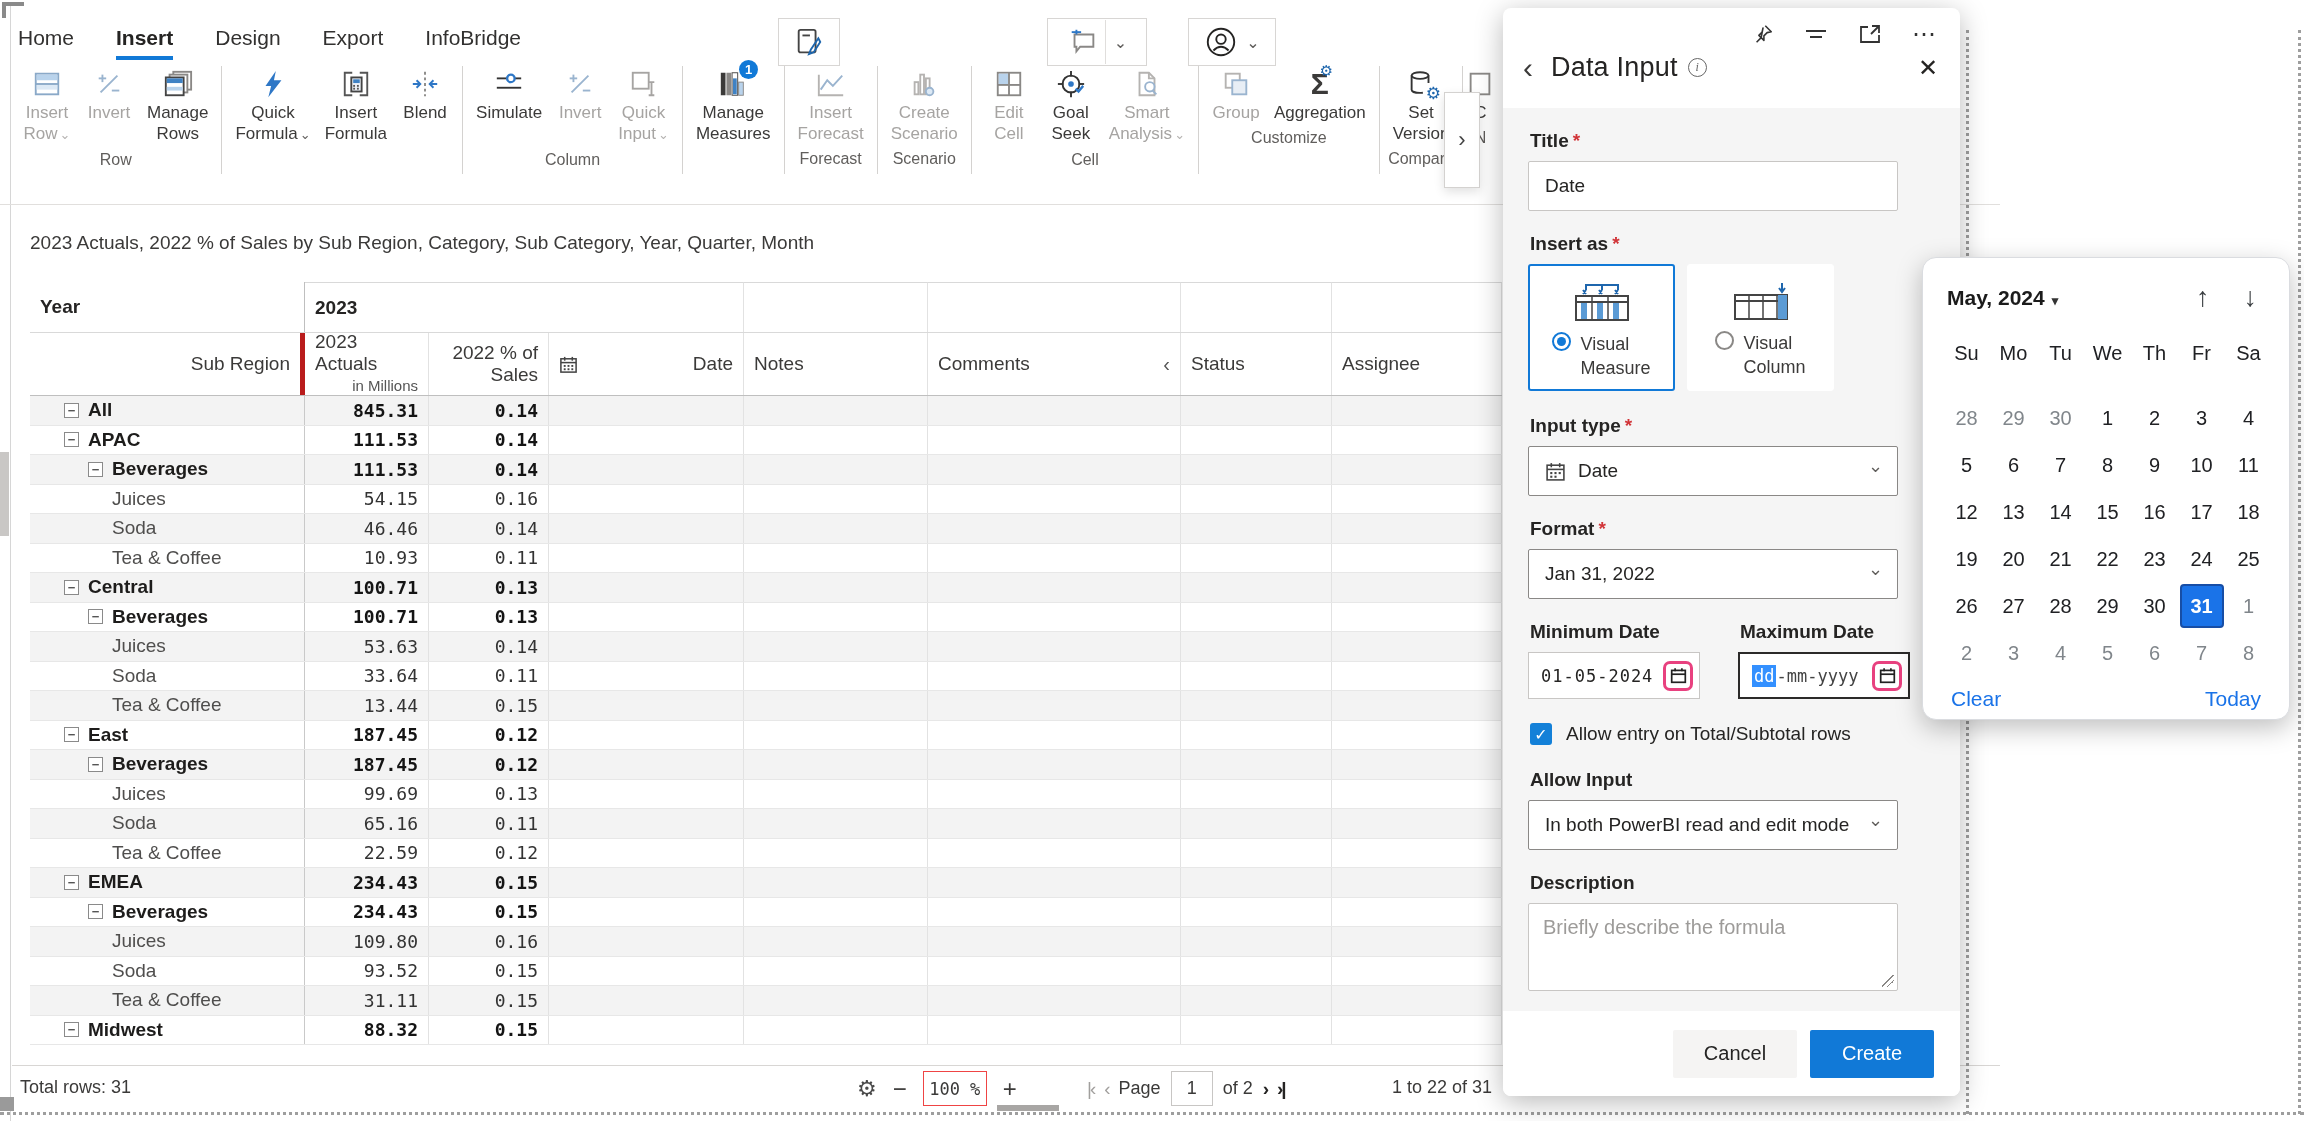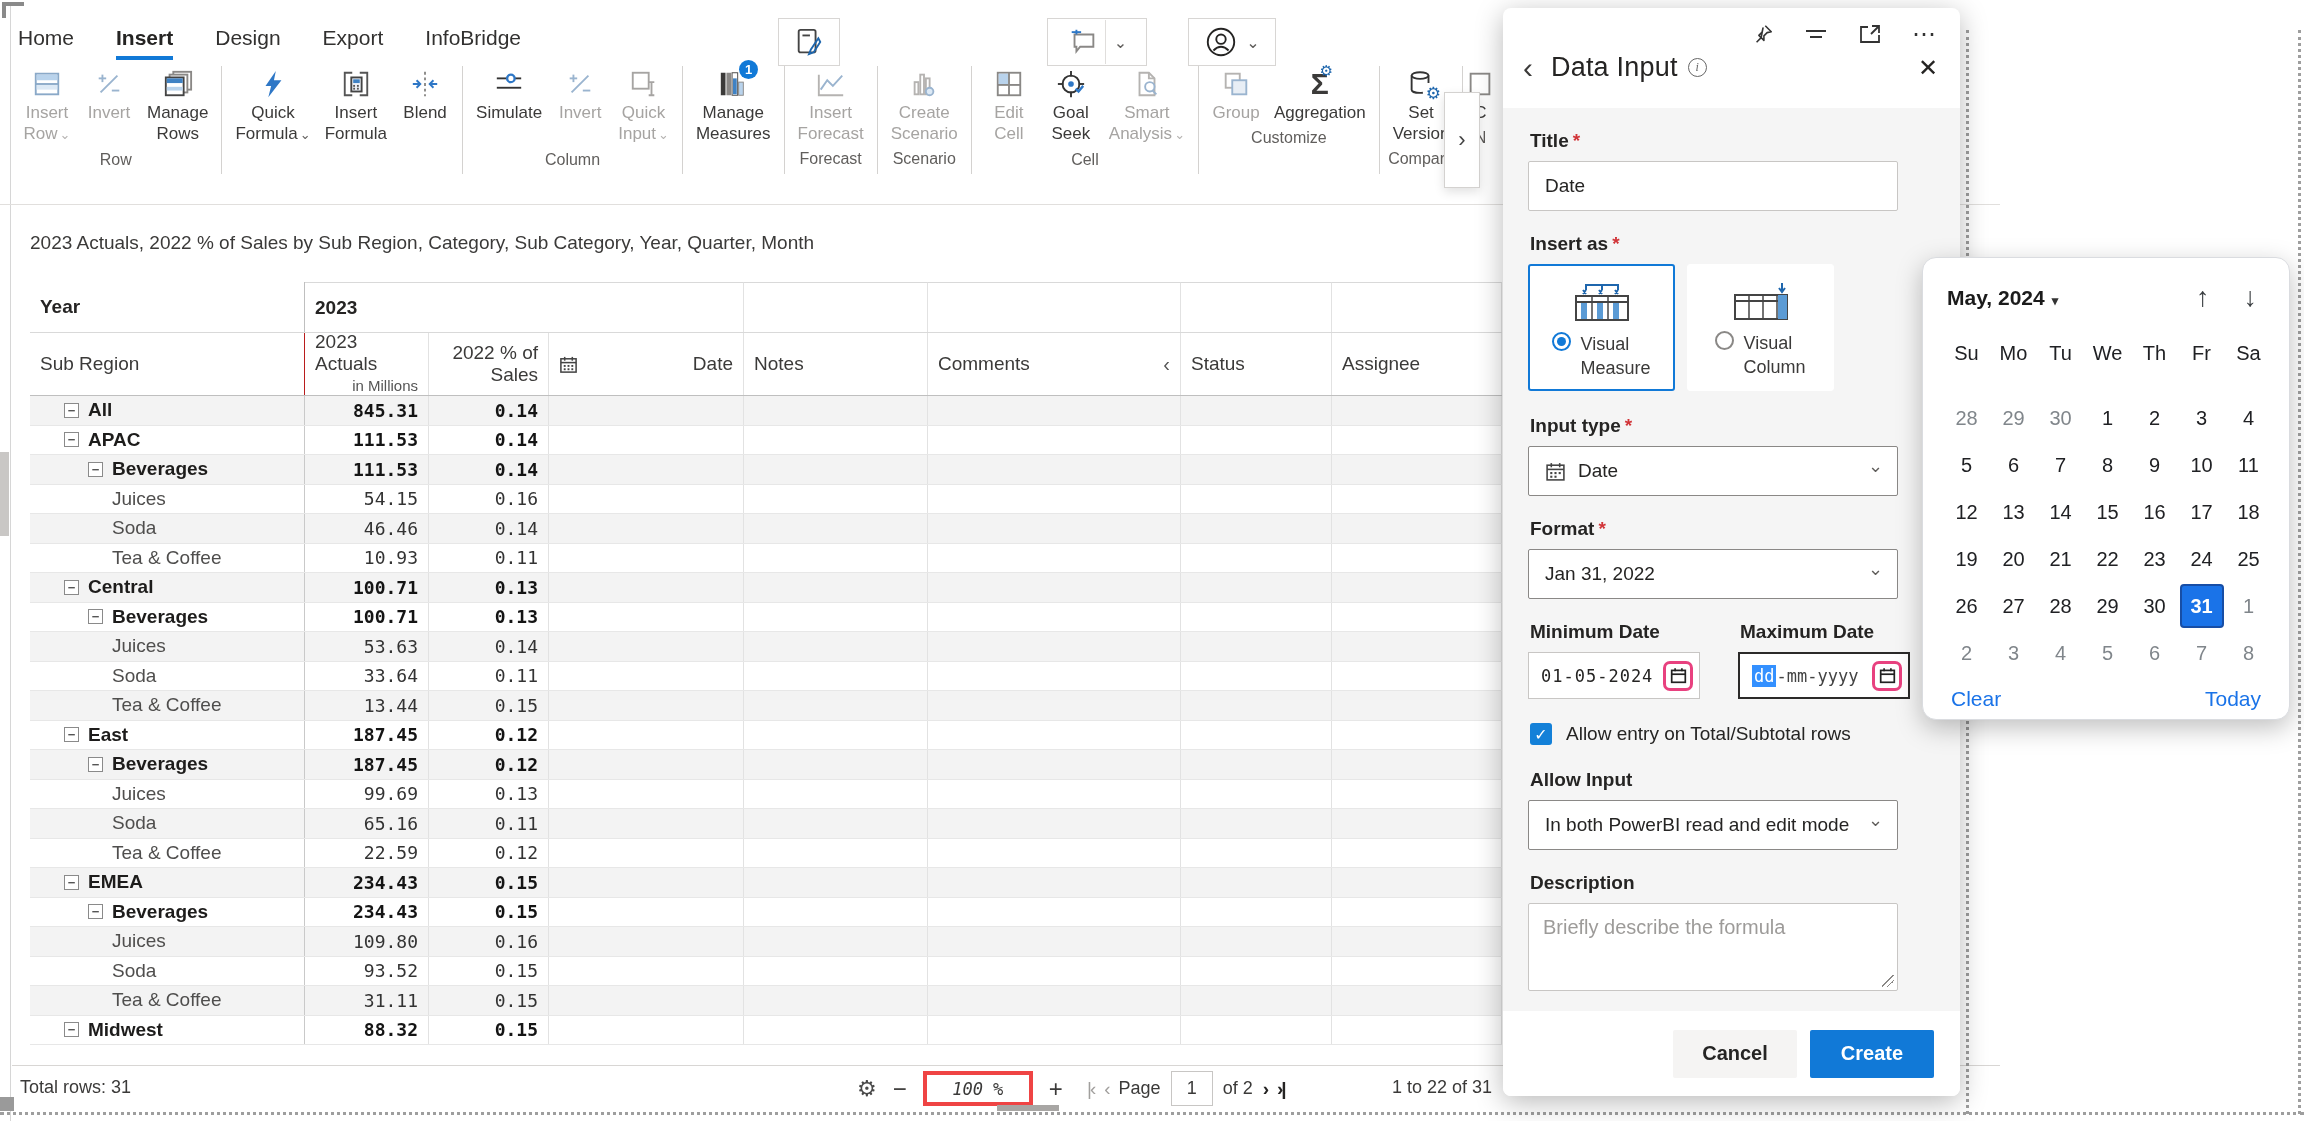--- a/index.html
+++ b/index.html
@@ -50,21 +50,21 @@
   .hrow1, .hrow2, .drow { display:flex; }
   .hrow1 { height:50px; }
   .hrow2 { height:64px; border-top:1px solid #d9d9d9; border-bottom:1px solid #bfbfbf; }
   .c { flex:none; display:flex; align-items:center; overflow:hidden; border-right:1px solid #e2e2e2; padding:0 10px; }
   .c0{ width:275px; } .c1{ width:124px; justify-content:flex-end; } .c2{ width:120px; justify-content:flex-end; }
   .c3{ width:195px; justify-content:flex-end; } .c4{ width:184px; } .c5{ width:253px; } .c6{ width:151px; } .c7{ width:170px; }
   .hrow1 .c { border-right:1px solid #e2e2e2; font-weight:bold; color:#252423; font-size:19px; }
   .hrow1 .c0 { border-right:1px solid #bfbfbf; }
   .hrow1 .cg { border-top:1px solid #d9d9d9; }
   .hrow2 .c { font-size:19px; color:#3b3a39; }
-  .hrow2 .c0 { justify-content:flex-start; border-right:1px solid #b91c1c; }
+  .hrow2 .c0 { justify-content:flex-end; border-right:5px solid #b91c1c; }
   .two-line { display:flex; flex-direction:column; align-items:flex-end; line-height:22px; }
   .two-line .sub { font-size:15px; color:#555; }
   .hdr-cal { margin-right:auto; display:flex; align-items:center; }
   .hdr-chev { margin-left:auto; color:#555; font-size:20px; }
   .drow { height:29.5px; border-bottom:1px solid #e7e7e7; font-size:19px; color:#4f4e4d; }
   .drow:nth-child(odd) { background:#f3f3f3; }
   .drow .c0 { border-right:1px solid #c9c9c9; position:relative; }
   .drow .num { font-family:"DejaVu Sans Mono", monospace; font-size:18px; color:#333; }
   .drow.bold { color:#1d1c1b; font-weight:bold; }
   .drow.bold .num { color:#141414; font-weight:bold; }
@@ -75,22 +75,22 @@
     font-size:13px; line-height:13px; text-align:center; margin-right:9px; flex:none; }
   .toggle.show { display:inline-block; }
 
   .left-scroll { position:absolute; left:0; top:452px; width:9px; height:84px; background:#c9c7c5; }
 
   
   .statusbar { position:absolute; left:12px; top:1065px; width:1988px; height:45px; background:#fff;
     border-top:1px solid #d8d6d4; font-size:18px; color:#3b3a39; }
   .sb-total { position:absolute; left:8px; top:11px; }
   .sb-zoom { position:absolute; left:845px; top:5px; display:flex; align-items:center; gap:16px; }
-  .zoom-box { width:110px; height:35px; border:4px solid #ef4444; display:flex; align-items:center; justify-content:center;
-    font-family:"DejaVu Sans Mono", monospace; font-size:17px;font-style:italic; }
+  .zoom-box { width:64px; height:35px; border:1px solid #ef4444; display:flex; align-items:center; justify-content:center;
+    font-family:"DejaVu Sans Mono", monospace; font-size:17px; }
   .sb-gear { font-size:22px; color:#4a4a4a; }
   .zoom-minus, .zoom-plus { font-size:24px; color:#3b3a39; }
   .sb-nav { position:absolute; left:1075px; top:5px; display:flex; align-items:center; gap:10px; }
   .nav-glyph { font-size:19px; letter-spacing:-2px; color:#252423; font-weight:bold; }
   .nav-glyph.dim { color:#a19f9d; font-weight:normal; }
   .page-box { width:42px; height:35px; border:1px solid #c8c6c4; display:flex; align-items:center; justify-content:center; }
   .sb-range { position:absolute; left:1350px; top:11px; width:130px; text-align:right; white-space:nowrap; }
   .hscroll-handle { position:absolute; left:985px; top:39px; width:62px; height:6px; background:#a8a6a4; }
 
   
@@ -135,21 +135,21 @@
   .chk-row { display:flex; align-items:center; gap:14px; margin:24px 0 24px 2px; }
   .chk { width:22px; height:22px; background:#1380d8; border-radius:3px; color:#fff; font-size:16px;
     display:flex; align-items:center; justify-content:center; }
   .chk-lbl { font-size:19px; color:#252423; }
   .desc { width:370px; height:88px; background:#fff; border:1px solid #c8c6c4; border-radius:2px;
     padding:12px 14px; font-size:20px; color:#9d9b99; position:relative; }
   .resize-grip { position:absolute; right:3px; bottom:3px; width:12px; height:12px;
     background:linear-gradient(135deg, transparent 45%, #8a8886 45%, #8a8886 52%, transparent 52%, transparent 68%, #8a8886 68%, #8a8886 75%, transparent 75%); }
   .p-footer { position:absolute; left:0; bottom:0; width:457px; height:85px; background:#fff;
     display:flex; align-items:center; justify-content:flex-end; gap:13px; padding-right:26px; }
-  .btn { height:48px; width:124px; border-radius:2px; font-size:20px; display:flex; align-items:center; justify-content:center;font-weight:bold; }
+  .btn { height:48px; width:124px; border-radius:2px; font-size:20px; display:flex; align-items:center; justify-content:center; }
   .btn.cancel { background:#f5f4f3; color:#252423; }
   .btn.create { background:#1179d7; color:#fff; }
 
   
   .calendar { position:absolute; left:1922px; top:257px; width:368px; height:463px; background:#fff;
     border:1px solid #dadce0; border-radius:14px; box-shadow:0 8px 26px rgba(0,0,0,.25); padding:24px 20px 0 20px;
     color:#202124; }
   .cal-head { display:flex; align-items:center; padding:0 4px; }
   .cal-month { font-size:21px; font-weight:bold; color:#1b1b1b; }
   .cal-month .mchev { font-size:13px; margin-left:7px; color:#333; }

